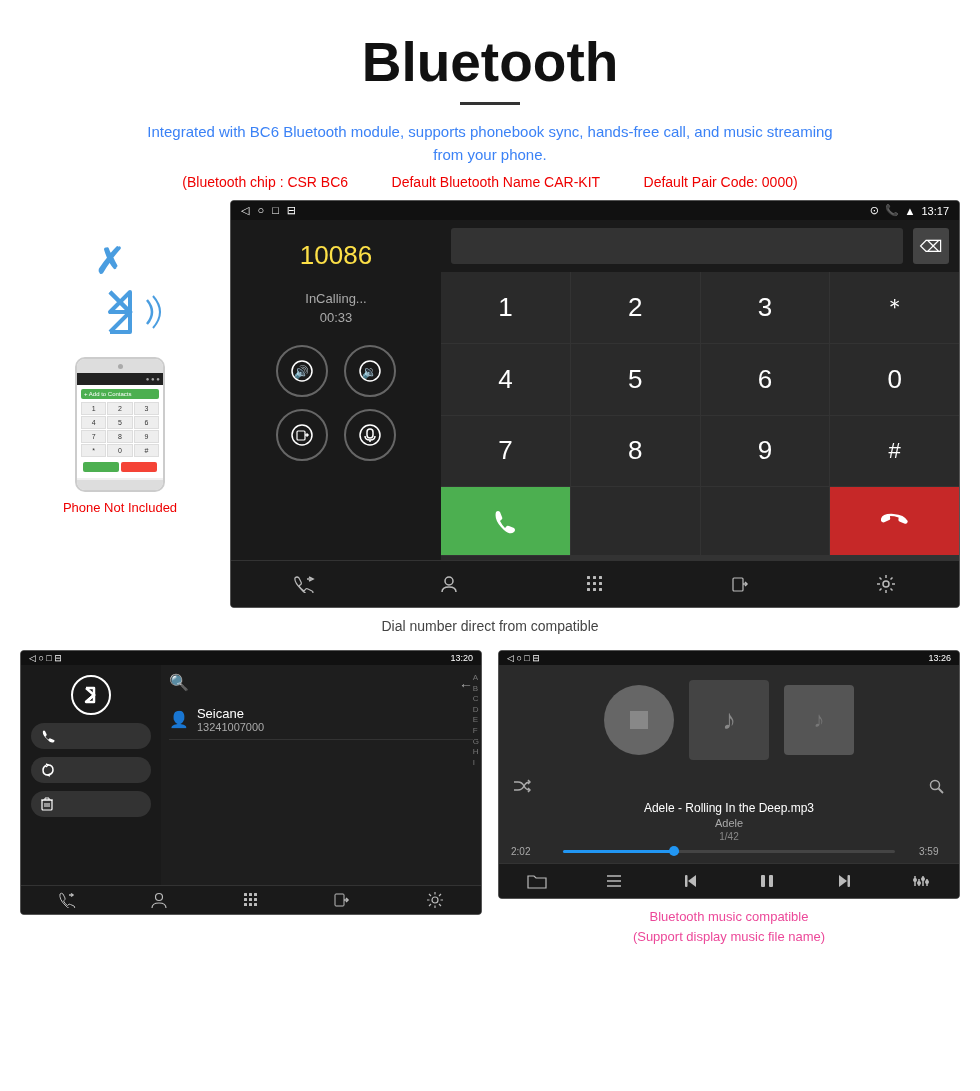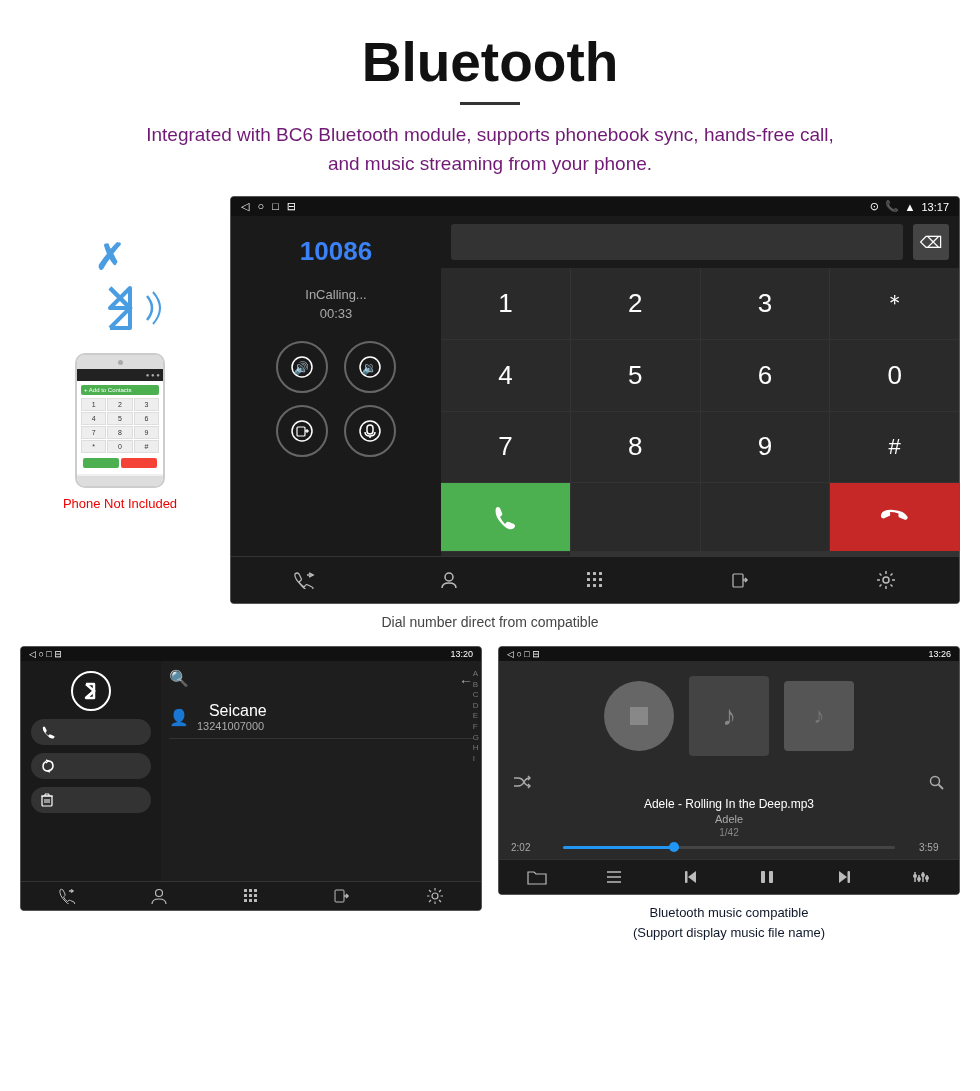--- a/index.html
+++ b/index.html
@@ -21,22 +21,22 @@
       font-weight: bold;
       color: #111;
     }
     .title-underline {
       width: 60px;
       height: 3px;
       background: #333;
       margin: 8px auto 16px;
     }
     .subtitle {
-      font-size: 19px;
-      color: #701a75;
+      font-size: 15px;
+      color: #3b82f6;
       line-height: 1.5;
       max-width: 700px;
       margin: 0 auto 8px;
     }
     .specs-line {
       font-size: 14px;
       color: #e00;
       margin-top: 4px;
     }
     .specs-line span {
@@ -180,23 +180,23 @@
     }
     .dialer-left {
       flex: 0 0 210px;
       background: #1a1a1a;
       padding: 20px 15px;
       display: flex;
       flex-direction: column;
       align-items: center;
     }
     .dialer-number {
-      color: #3b82f6;
+      color: #fde047;
       font-size: 26px;
-      font-weight: 700;
+      font-weight: 400;
       margin-bottom: 20px;
     }
     .dialer-status {
       color: #aaa;
       font-size: 13px;
       margin-bottom: 4px;
     }
     .dialer-timer {
       color: #aaa;
       font-size: 13px;
@@ -411,22 +411,21 @@
       padding: 6px 0;
       border-bottom: 1px solid #333;
     }
     .pb-contact-icon {
       color: #aaa;
       font-size: 16px;
     }
     .pb-contact-info {}
     .pb-contact-name {
       color: #fff;
-      font-size: 16px;
-      margin-left: 12px;
+      font-size: 13px;
     }
     .pb-contact-num {
       color: #aaa;
       font-size: 11px;
     }
     .pb-alphabet {
       position: absolute;
       right: 2px;
       top: 8px;
       display: flex;
@@ -554,31 +553,38 @@
     .music-icons-row {
       display: flex;
       justify-content: space-between;
       padding: 4px 14px 2px;
     }
 
     .caption-block {
       text-align: center;
       padding: 8px 10px 0;
       font-size: 13px;
-      color: #0f172a;
+      color: #ec4899;
       line-height: 1.5;
     }
   </style>
 </head>
 <body>
 
 <div class="page-header">
   <h1 class="page-title">Bluetooth</h1>
   <div class="title-underline"></div>
   <p class="subtitle">Integrated with BC6 Bluetooth module, supports phonebook sync, hands-free call, and music streaming from your phone.</p>
+  <p class="specs-line">
+    <span>(Bluetooth chip : CSR BC6</span>
+    &nbsp;&nbsp;&nbsp;
+    <span>Default Bluetooth Name CAR-KIT</span>
+    &nbsp;&nbsp;&nbsp;
+    <span>Default Pair Code: 0000)</span>
+  </p>
 </div>
 
 <div class="content-area">
 
   <div class="top-section">
 
     <div class="phone-mockup-left">
       <div class="bluetooth-logo-area">
         <span class="bt-symbol">✗</span>
         

